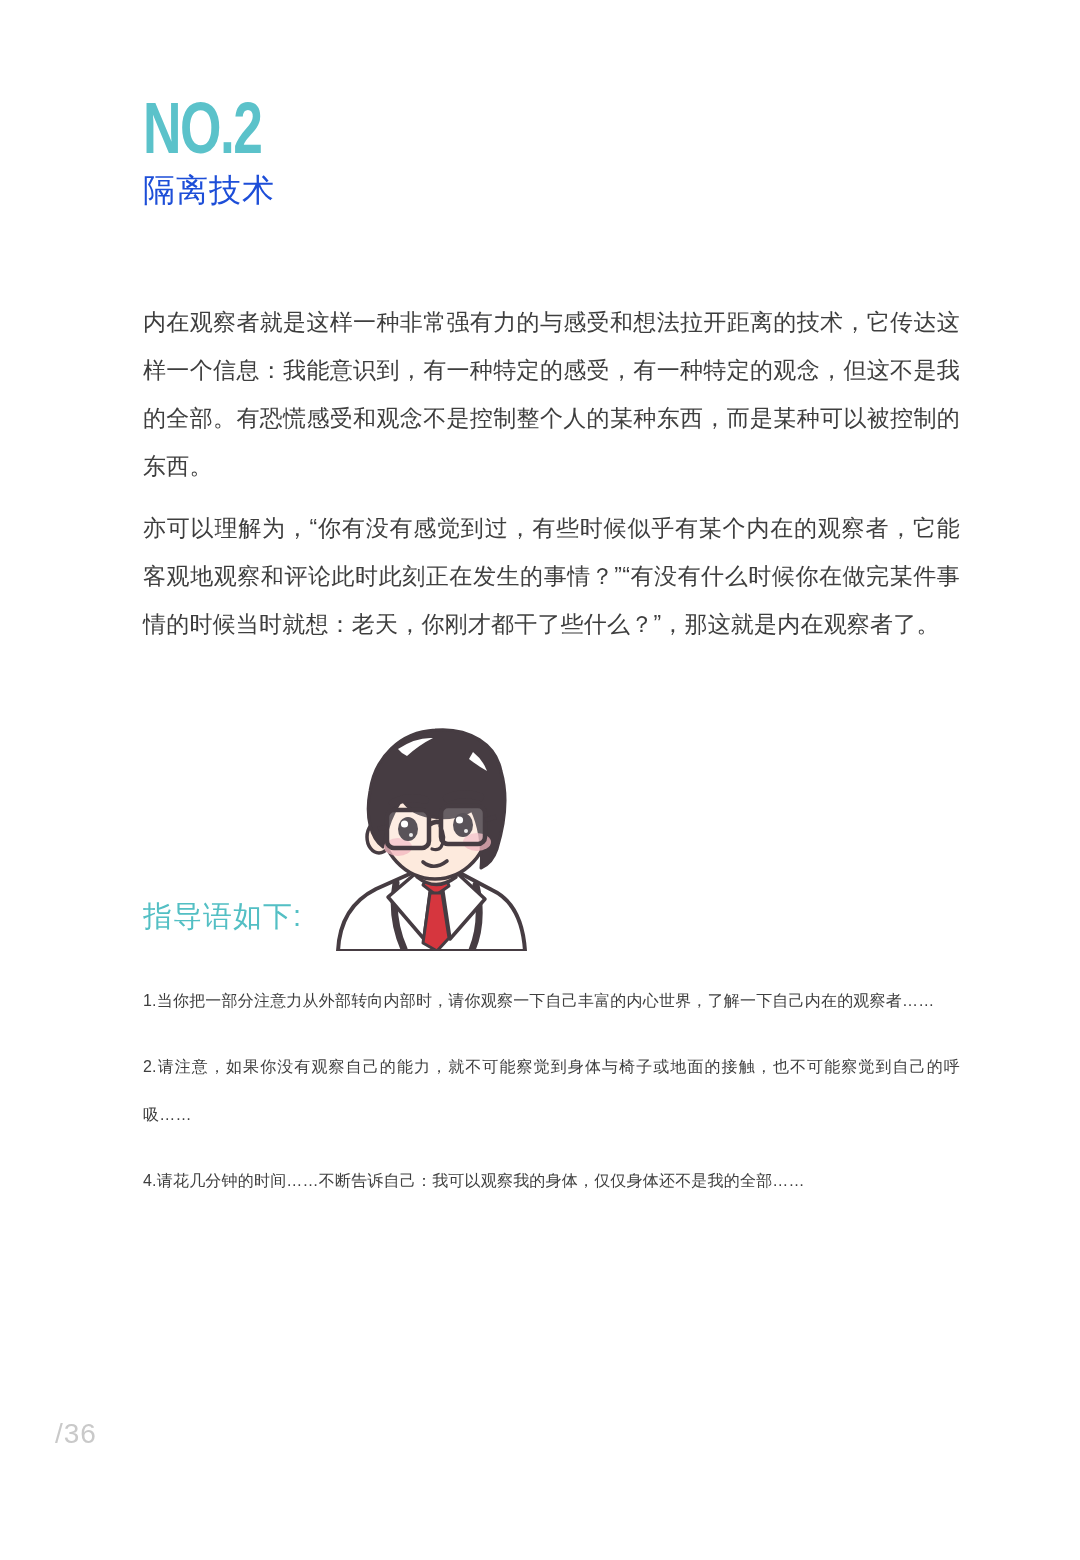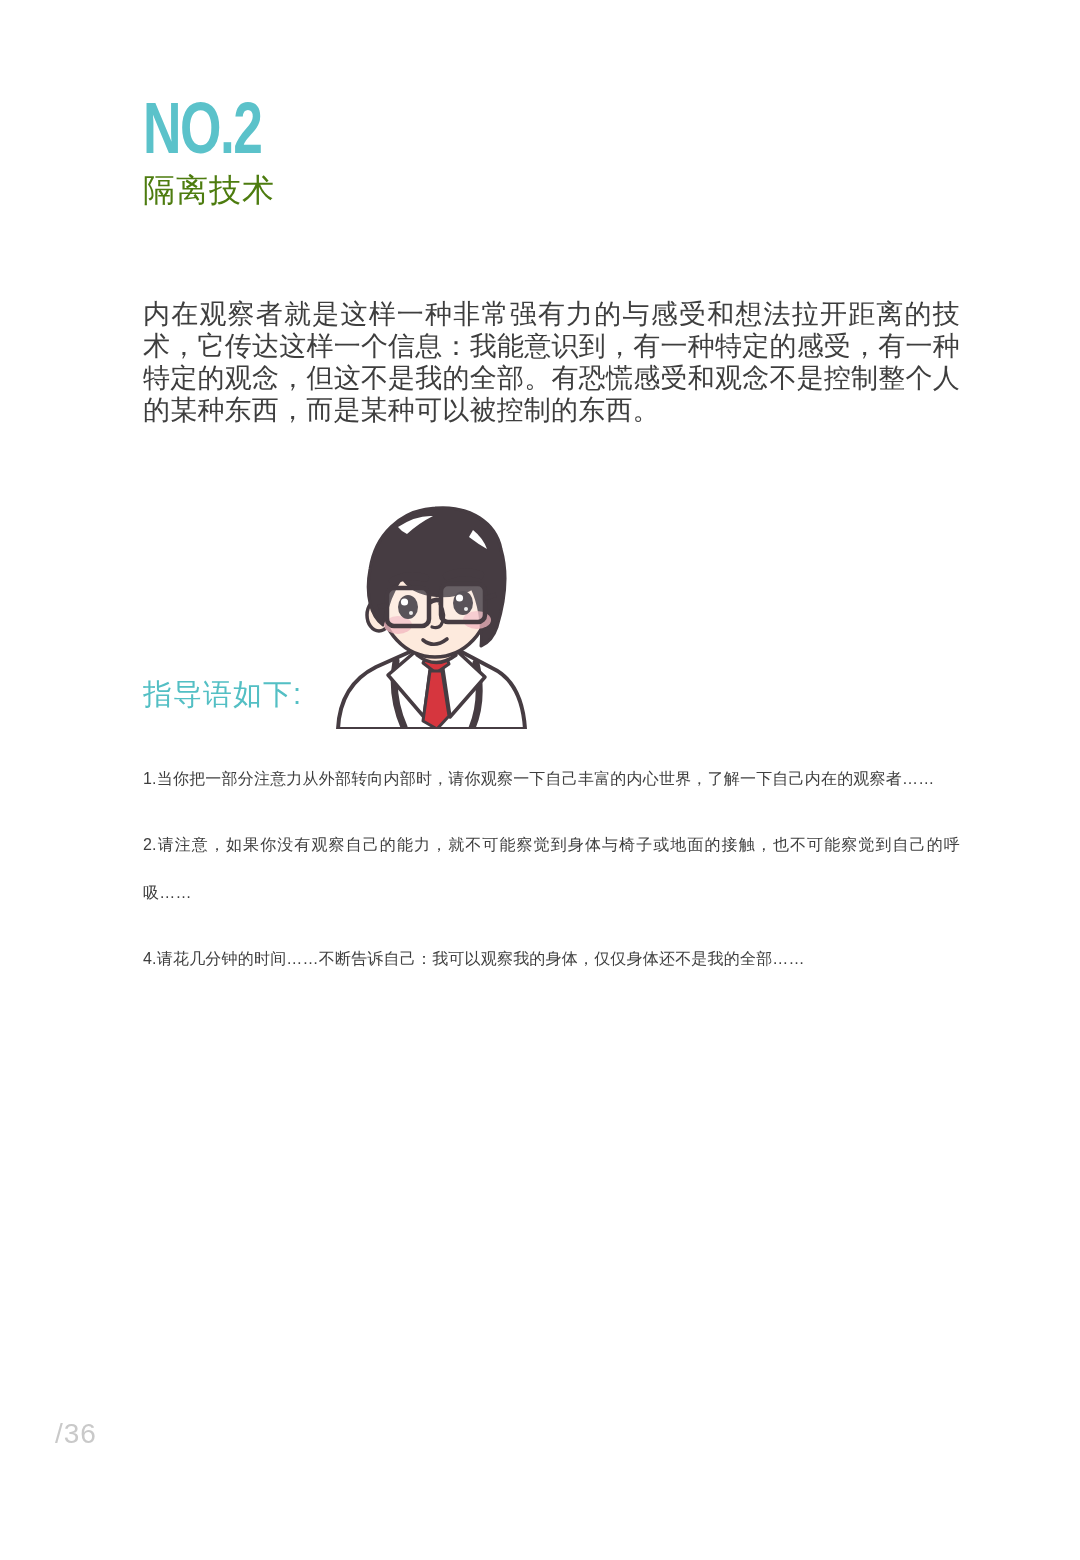--- a/index.html
+++ b/index.html
@@ -26,27 +26,27 @@
     color: #5bc2ca;
     letter-spacing: -2px;
     transform: scaleX(0.74);
     transform-origin: left center;
   }
   .section-title {
     margin-top: 6px;
     font-size: 32px;
     font-weight: 400;
     letter-spacing: 1px;
-    color: #4d7c0f;
+    color: #1d4ed8;
     line-height: 1.25;
   }
   
   .para {
-    font-size: 27px;
-    line-height: 32px;
+    font-size: 23px;
+    line-height: 48px;
     text-align: justify;
     color: #3e3e3e;
     letter-spacing: 0.2px;
   }
   .para-1 { margin-top: 88px; }
   .para-2 { margin-top: 14px; }
   
   .guide-row {
     position: relative;
     height: 226px;
@@ -88,20 +88,21 @@
 <body>
 
 <div class="page">
 
   <header>
     <div class="section-no">NO.2</div>
     <div class="section-title">隔离技术</div>
   </header>
 
   <p class="para para-1">内在观察者就是这样一种非常强有力的与感受和想法拉开距离的技术，它传达这样一个信息：我能意识到，有一种特定的感受，有一种特定的观念，但这不是我的全部。有恐慌感受和观念不是控制整个人的某种东西，而是某种可以被控制的东西。</p>
+  <p class="para para-2">亦可以理解为，“你有没有感觉到过，有些时候似乎有某个内在的观察者，它能客观地观察和评论此时此刻正在发生的事情？”“有没有什么时候你在做完某件事情的时候当时就想：老天，你刚才都干了些什么？”，那这就是内在观察者了。</p>
 
   <div class="guide-row">
     <svg class="doctor-illustration" viewBox="0 0 200 226" xmlns="http://www.w3.org/2000/svg">
 
       <g>
         <path d="M8,226 Q10,182 46,164 L84,147 L128,147 L162,165 Q192,179 195,226 Z" fill="#ffffff" stroke="#463c42" stroke-width="4" stroke-linejoin="round"></path>
 
         <path d="M84,147 Q106,166 128,147 L128,158 Q106,176 84,158 Z" fill="#e9e2e4"></path>
 
         <path d="M66,158 Q60,192 74,224" fill="none" stroke="#463c42" stroke-width="7" stroke-linecap="round"></path>

